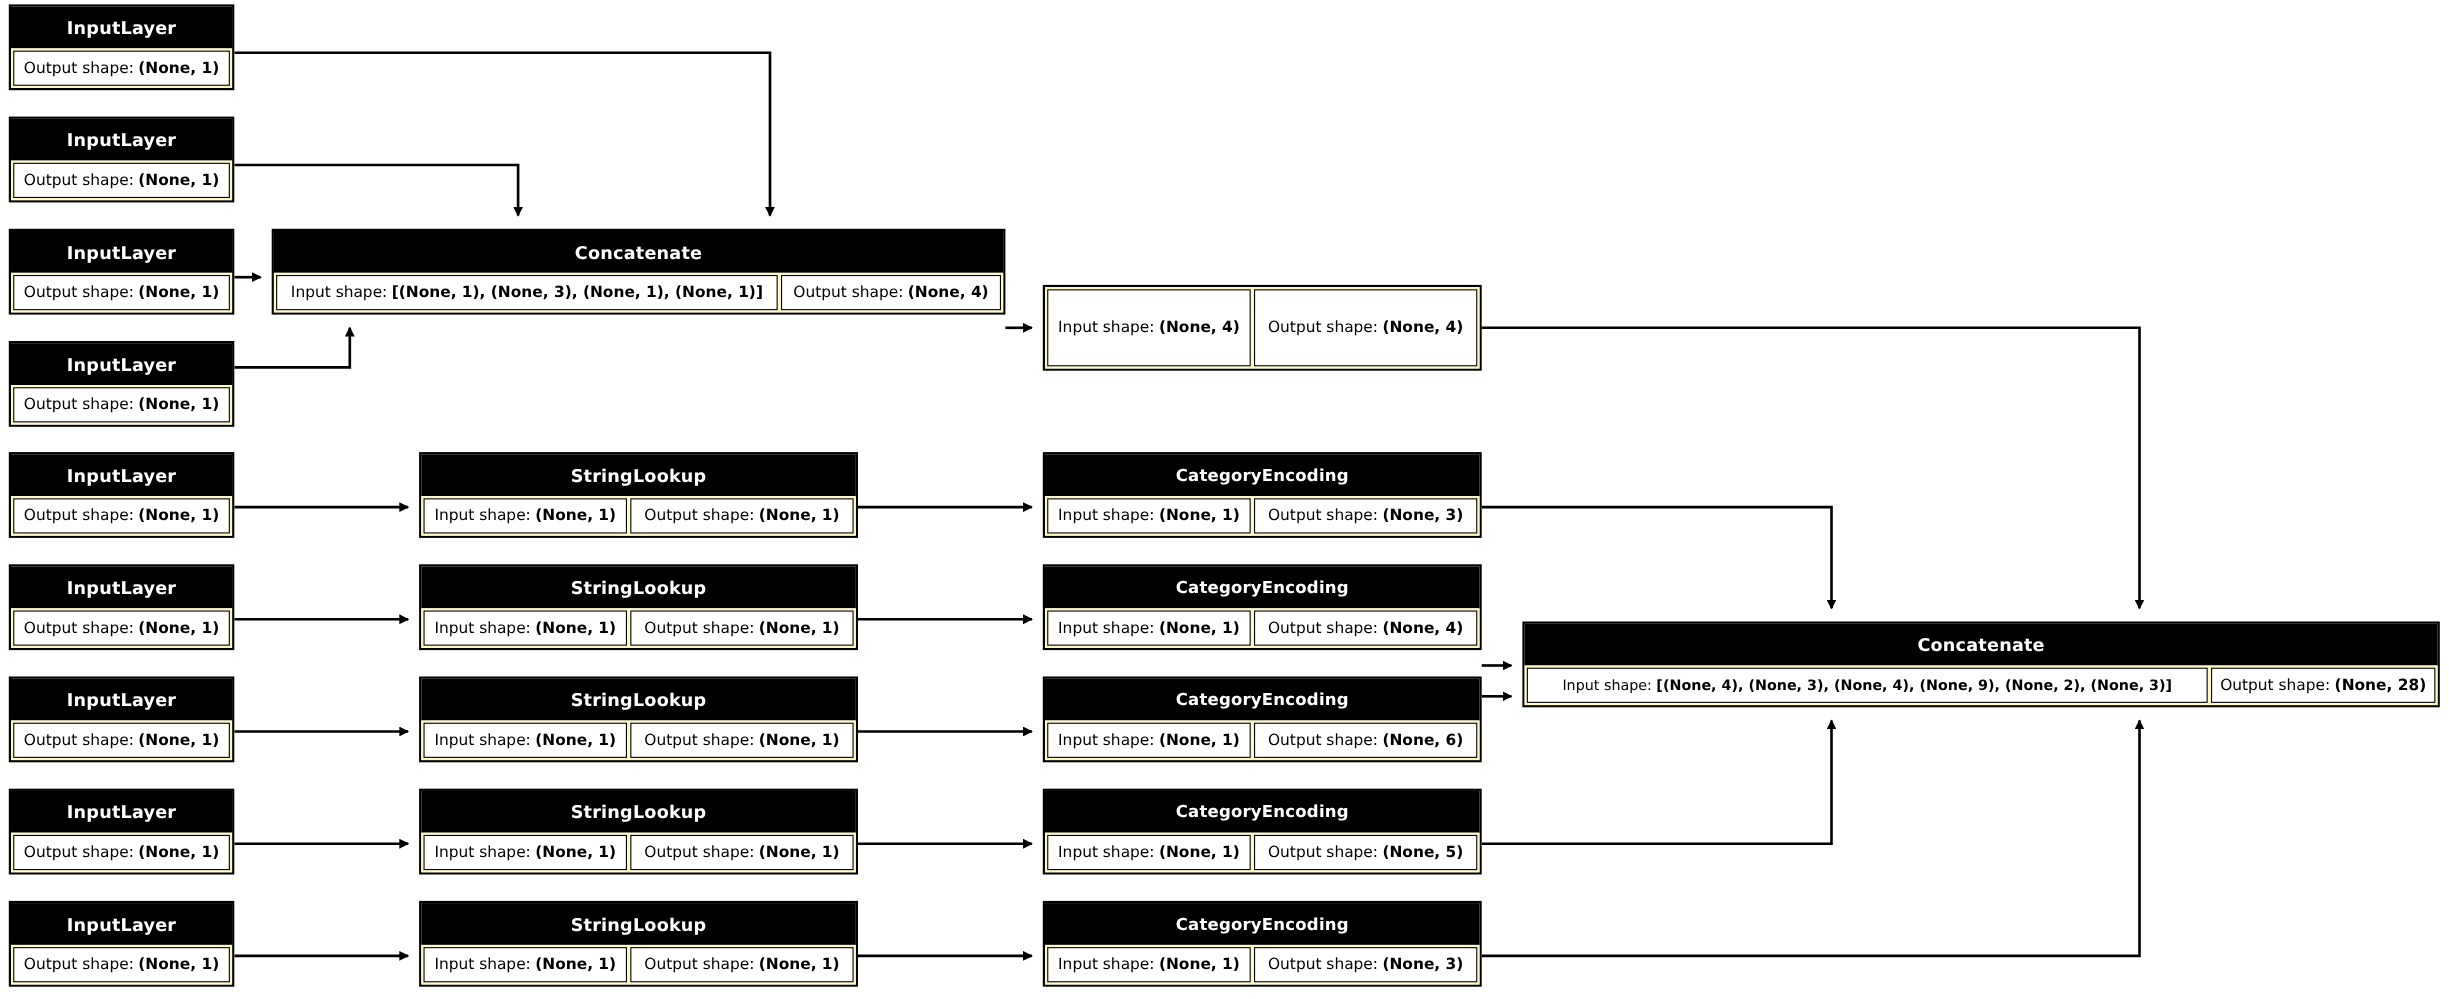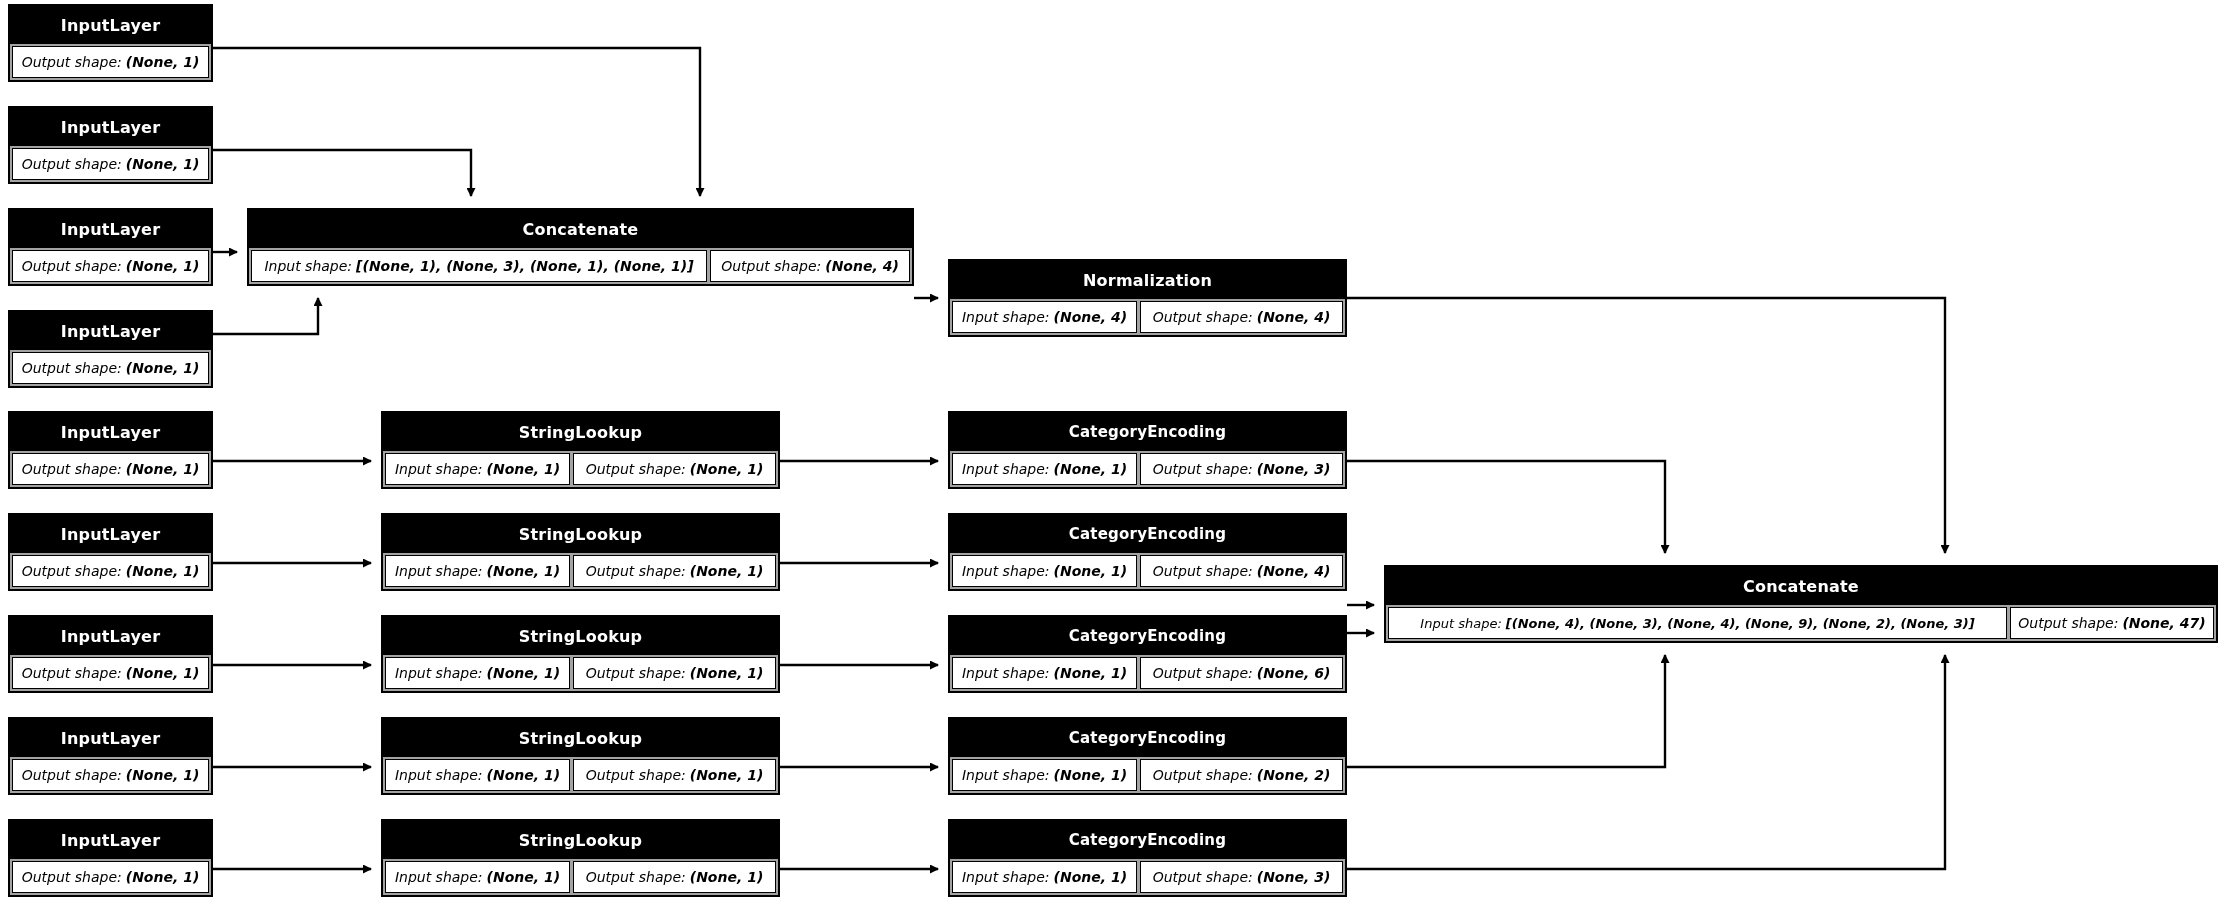--- a/index.html
+++ b/index.html
@@ -41,25 +41,24 @@
     display: flex;
     align-items: center;
     justify-content: center;
     letter-spacing: 0.2px;
     box-sizing: border-box;
   }
   .node-body {
     display: flex;
     flex-direction: row;
     flex: 1 1 auto;
-    background: #a3a3a3;
+    background: #fef9c3;
     box-sizing: border-box;
     padding: 2px;
     gap: 3px;
-    font-style: italic;
   }
   .shape-cell {
     background: #ffffff;
     color: #000000;
     display: flex;
     align-items: center;
     justify-content: center;
     box-sizing: border-box;
     white-space: nowrap;
     overflow: hidden;
@@ -156,21 +155,20 @@
             <span class="lbl">Input shape:</span>
             <span class="val">[(None, 1), (None, 3), (None, 1), (None, 1)]</span>
           </div>
           <div class="shape-cell" style="flex: 1 1 auto; font-size: 14px;">
             <span class="lbl">Output shape:</span>
             <span class="val">(None, 4)</span>
           </div>
         </div>
       </div>
       <div class="node" style="left: 948px; top: 259px; width: 399px; height: 78px;">
-        <div class="node-title" style="height: 38px; font-size: 16px;">Normalization</div>
         <div class="node-body">
           <div class="shape-cell" style="width: 185px; flex: 0 0 185px; font-size: 14px;">
             <span class="lbl">Input shape:</span>
             <span class="val">(None, 4)</span>
           </div>
           <div class="shape-cell" style="flex: 1 1 auto; font-size: 14px;">
             <span class="lbl">Output shape:</span>
             <span class="val">(None, 4)</span>
           </div>
         </div>
@@ -304,21 +302,21 @@
       </div>
       <div class="node" style="left: 948px; top: 717px; width: 399px; height: 78px;">
         <div class="node-title" style="height: 38px; font-size: 15px;">CategoryEncoding</div>
         <div class="node-body">
           <div class="shape-cell" style="width: 185px; flex: 0 0 185px; font-size: 14px;">
             <span class="lbl">Input shape:</span>
             <span class="val">(None, 1)</span>
           </div>
           <div class="shape-cell" style="flex: 1 1 auto; font-size: 14px;">
             <span class="lbl">Output shape:</span>
-            <span class="val">(None, 2)</span>
+            <span class="val">(None, 5)</span>
           </div>
         </div>
       </div>
       <div class="node" style="left: 8px; top: 819px; width: 205px; height: 78px;">
         <div class="node-title" style="height: 38px; font-size: 16px;">InputLayer</div>
         <div class="node-body single">
           <div class="shape-cell" style="flex: 1 1 auto; font-size: 14px;">
             <span class="lbl">Output shape:</span>
             <span class="val">(None, 1)</span>
           </div>
@@ -352,19 +350,19 @@
       </div>
       <div class="node" style="left: 1384px; top: 565px; width: 834px; height: 78px;">
         <div class="node-title" style="height: 38px; font-size: 16px;">Concatenate</div>
         <div class="node-body">
           <div class="shape-cell" style="width: 619px; flex: 0 0 619px; font-size: 13px;">
             <span class="lbl">Input shape:</span>
             <span class="val">[(None, 4), (None, 3), (None, 4), (None, 9), (None, 2), (None, 3)]</span>
           </div>
           <div class="shape-cell" style="flex: 1 1 auto; font-size: 14px;">
             <span class="lbl">Output shape:</span>
-            <span class="val">(None, 47)</span>
+            <span class="val">(None, 28)</span>
           </div>
         </div>
       </div>
     </div>
 
 </div>
 
 </body></html>

